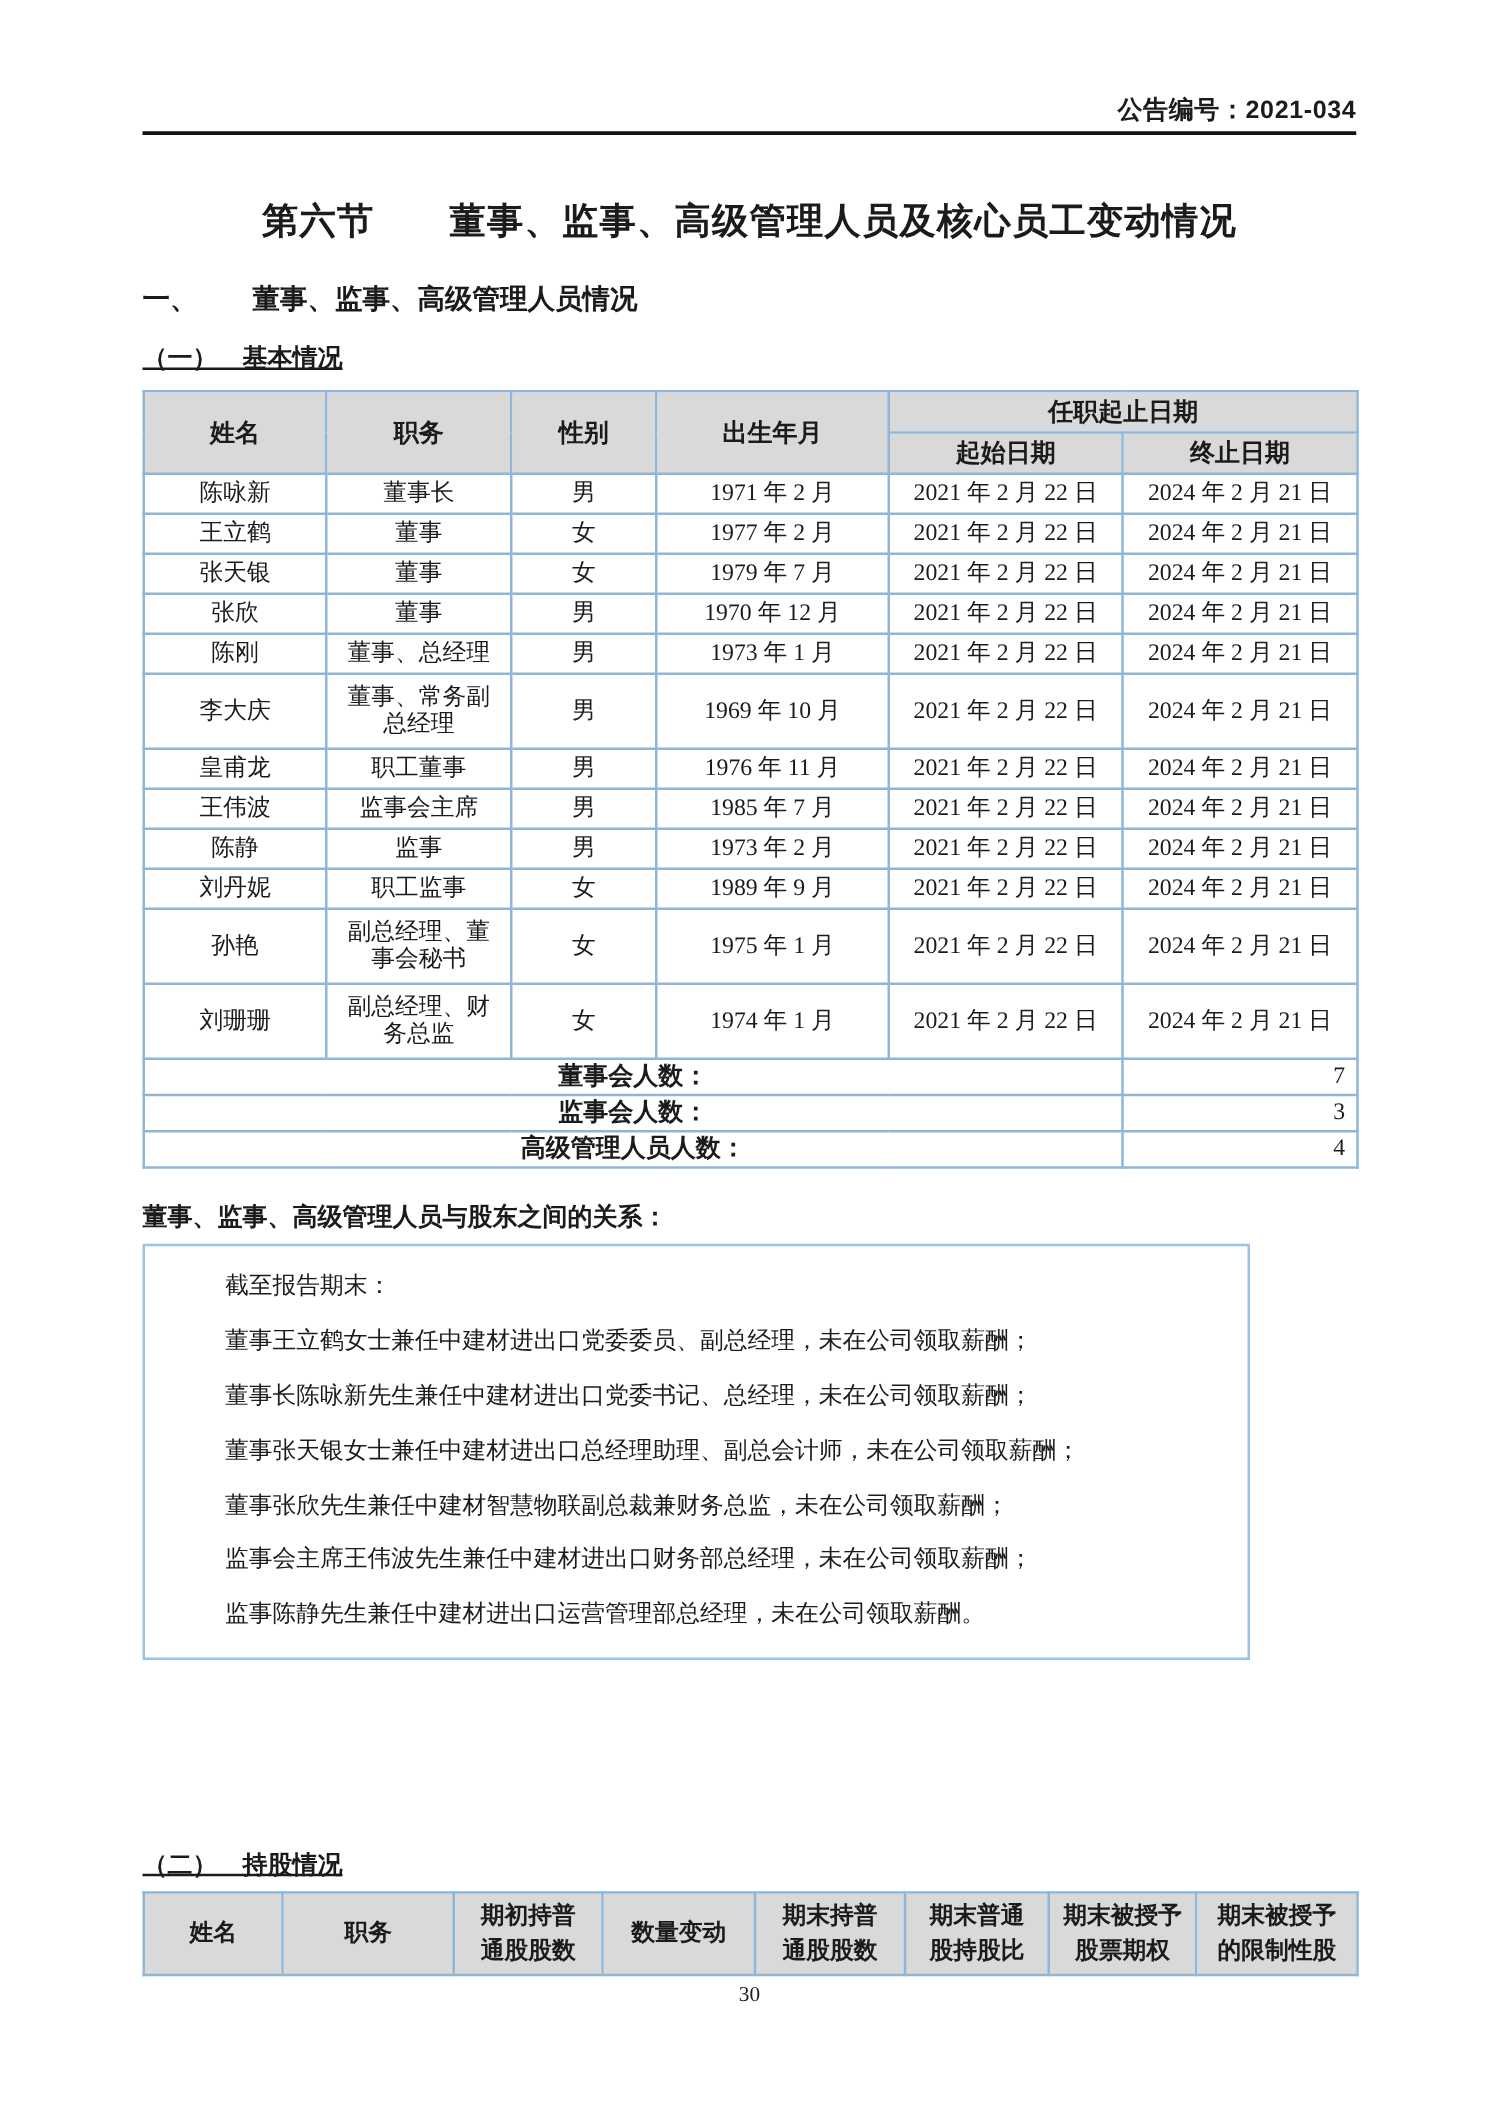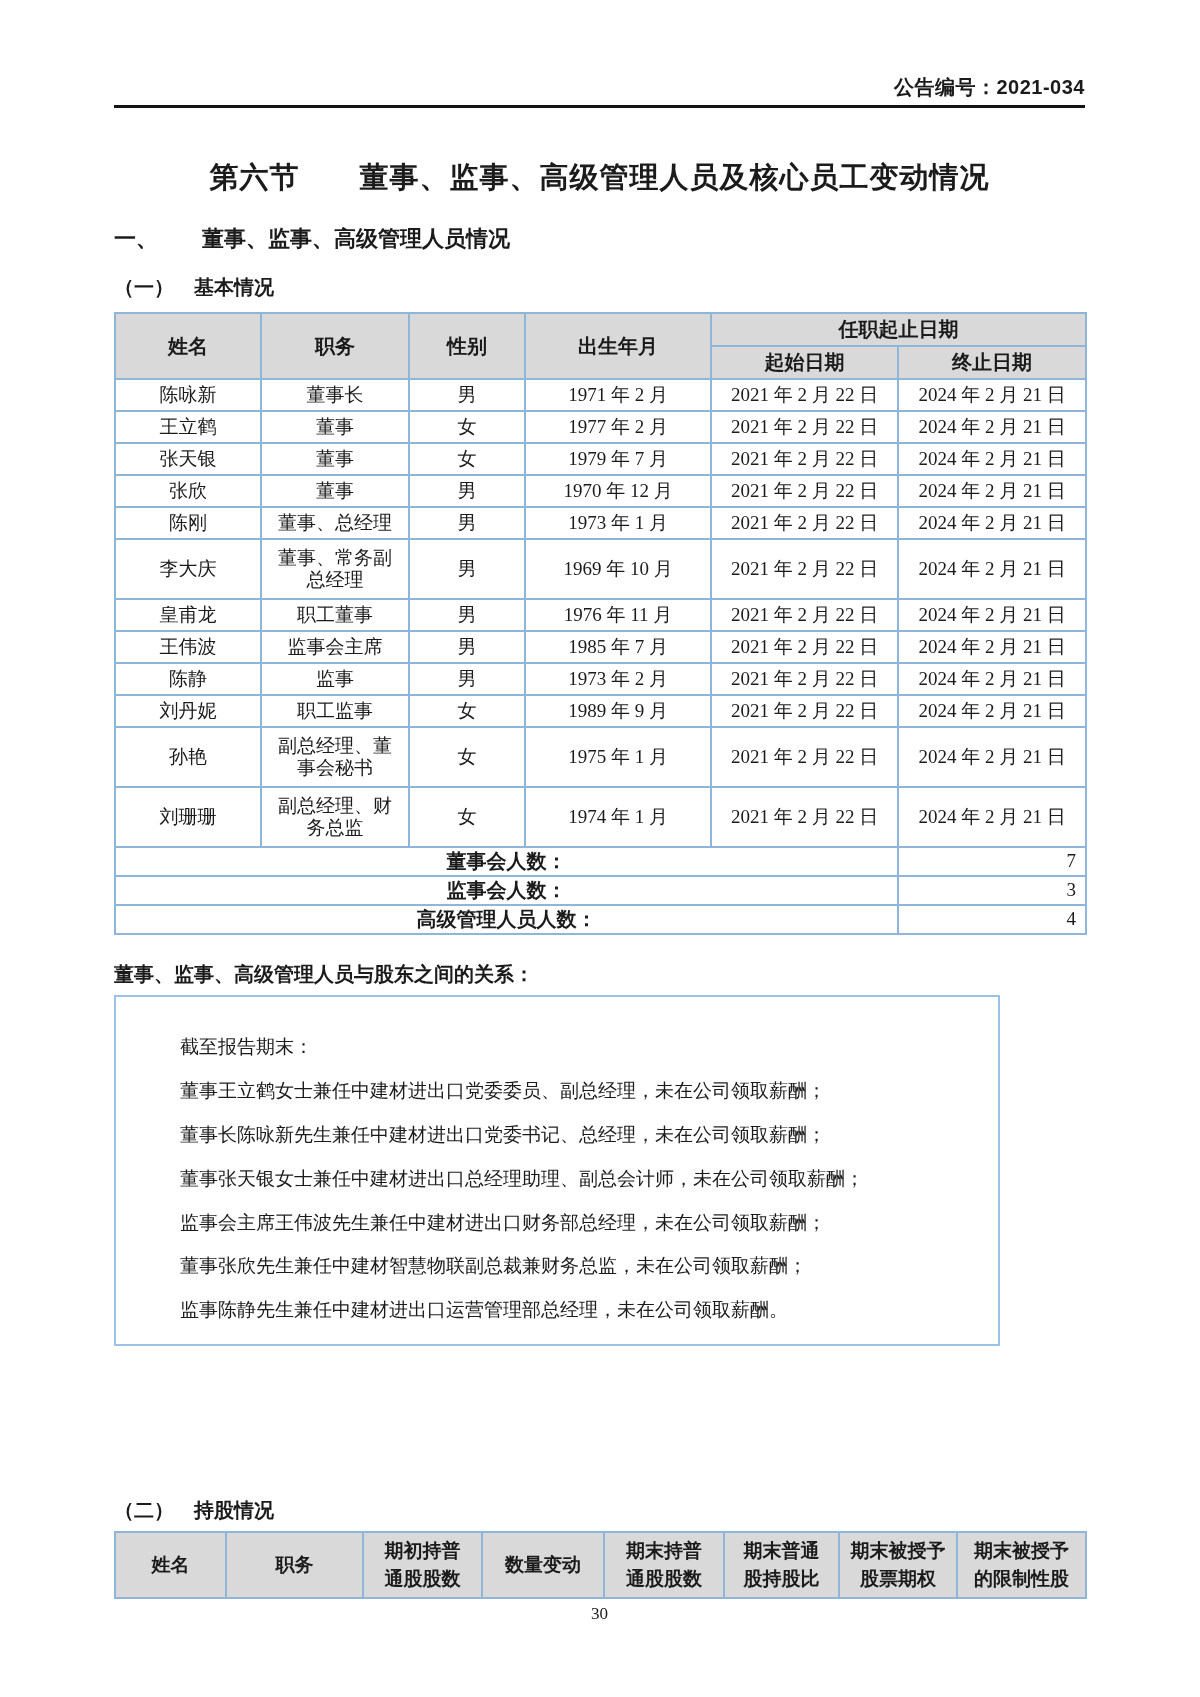--- a/index.html
+++ b/index.html
@@ -23,21 +23,21 @@
     font-weight:bold; font-size:29px; line-height:1.2; letter-spacing:1px;
   }
   .sec-1 {
     margin-top:31px;
     font-family:"Liberation Sans","DejaVu Sans",sans-serif;
     font-weight:bold; font-size:22px; line-height:1.2;
   }
   .sec-2 {
     margin-top:23px;
     font-family:"Liberation Sans","DejaVu Sans",sans-serif;
-    font-weight:bold; font-size:20px; line-height:1.2;
+    font-weight:bold; font-size:20px; line-height:1.2;text-decoration:underline;
   }
 
   table { border-collapse:collapse; table-layout:fixed; width:971px;border-radius:16px; }
   td, th { border:2px solid #8fb6d8; white-space:pre-line; overflow:hidden; }
 
   .basic-table { margin-top:13px; }
   .basic-table th {
     background:#d9d9d9; font-size:20px; font-weight:bold;
     text-align:center; vertical-align:middle; height:29px; padding:1px 2px;
     font-family:"Liberation Sans","DejaVu Sans",sans-serif;
@@ -54,21 +54,21 @@
   }
   .basic-table td.sum-value { text-align:right; padding-right:9px; height:25px; }
 
   .rel-heading {
     margin-top:27px;
     font-family:"Liberation Sans","DejaVu Sans",sans-serif;
     font-weight:bold; font-size:20px; line-height:1.2;
   }
   .rel-box {
     margin-top:9px; border:2px solid #9cc3e6;
-    padding:39px 20px 1px 64px; box-sizing:border-box; width:886px;
+    padding:21px 20px 1px 64px; box-sizing:border-box; width:886px;
   }
   .rel-box p { margin:0 0 22px 0; font-size:19px; line-height:1.15; }
 
   .sec-2b { margin-top:152px; }
   .unit { margin-top:23px; text-align:right; font-size:19px; }
 
   .holding-table { margin-top:9px; }
   .holding-table th {
     background:#d9d9d9; font-size:19px; font-weight:bold;
     text-align:center; vertical-align:middle; height:62px; padding:1px 2px;
@@ -226,22 +226,22 @@
   </tbody>
     </table>
 
   <div class="rel-heading">董事、监事、高级管理人员与股东之间的关系：</div>
 
   <div class="rel-box">
     <p>截至报告期末：</p>
     <p>董事王立鹤女士兼任中建材进出口党委委员、副总经理，未在公司领取薪酬；</p>
     <p>董事长陈咏新先生兼任中建材进出口党委书记、总经理，未在公司领取薪酬；</p>
     <p>董事张天银女士兼任中建材进出口总经理助理、副总会计师，未在公司领取薪酬；</p>
+    <p>董事张欣先生兼任中建材智慧物联副总裁兼财务总监，未在公司领取薪酬；</p>
     <p>监事会主席王伟波先生兼任中建材进出口财务部总经理，未在公司领取薪酬；</p>
-    <p>董事张欣先生兼任中建材智慧物联副总裁兼财务总监，未在公司领取薪酬；</p>
     <p>监事陈静先生兼任中建材进出口运营管理部总经理，未在公司领取薪酬。</p>
   </div>
 
   <div class="sec-2 sec-2b">（二）　持股情况</div>
 
 
   <table class="holding-table">
     <colgroup>
       <col style="width:111px">
         <col style="width:137px">

